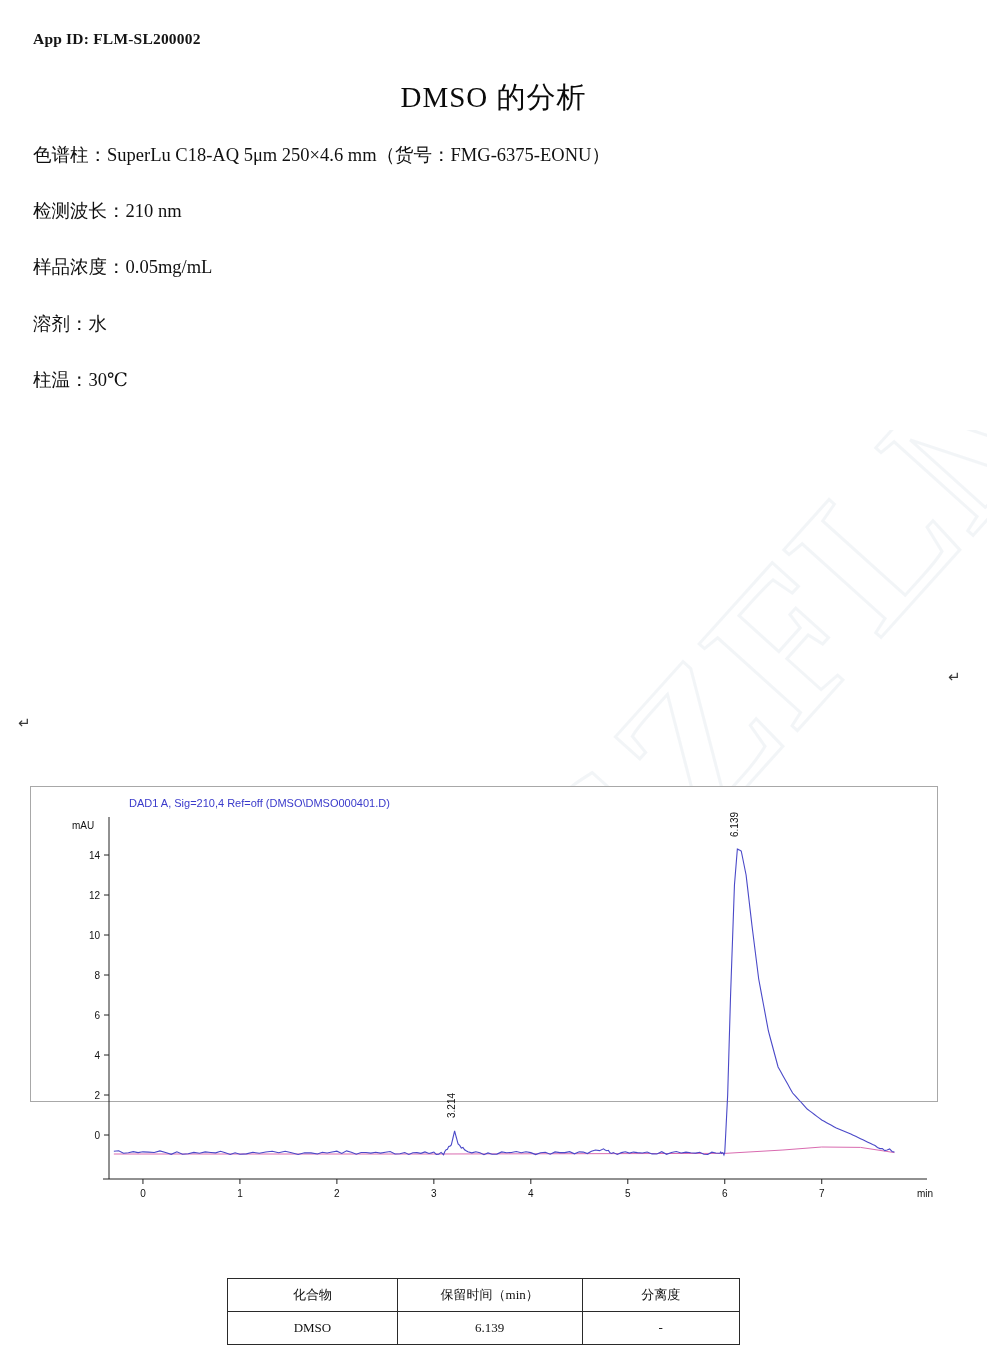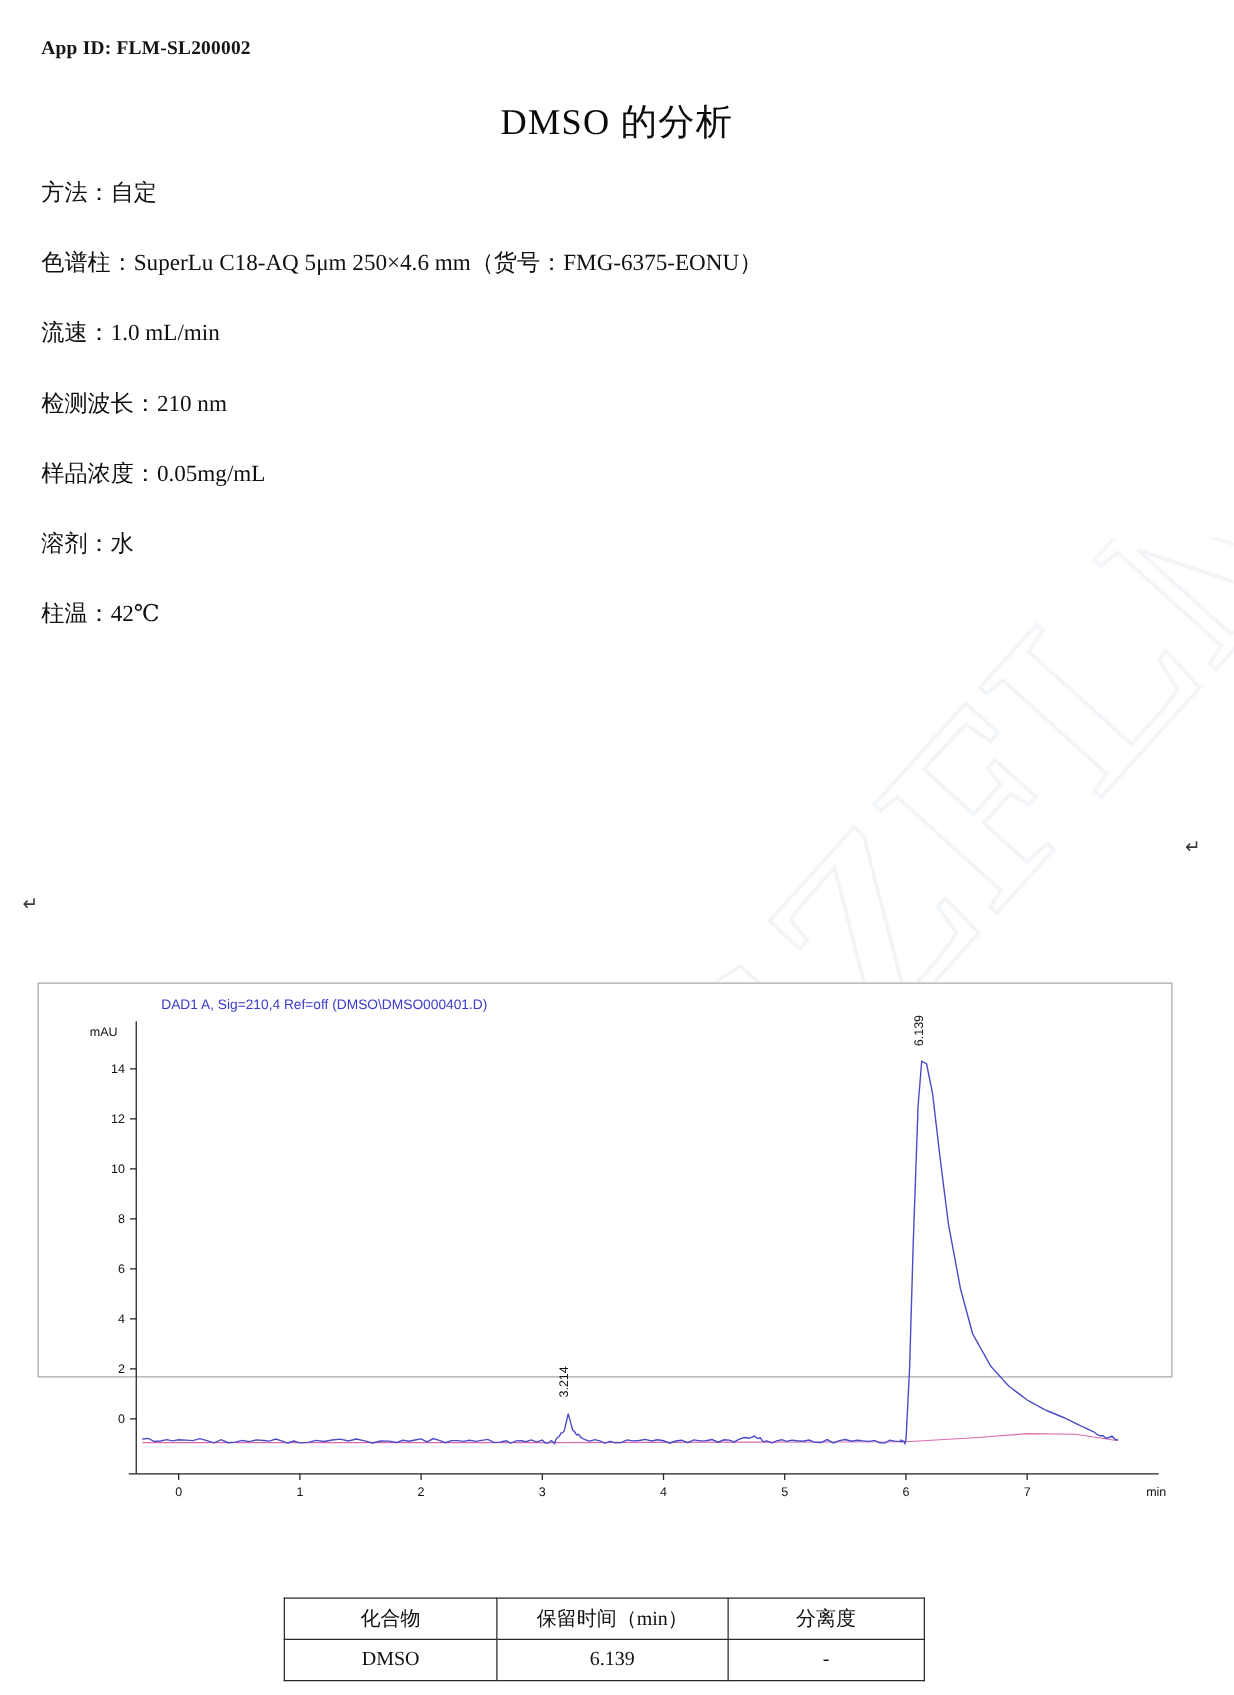--- a/index.html
+++ b/index.html
@@ -118,21 +118,21 @@
     left: 227px;
     top: 1278px;
     width: 513px;
     border-collapse: collapse;
     z-index: 2;
     background: #fff;
   }
   .result-table td, .result-table th {
     border: 1px solid #2a2a2a;
     text-align: center;
-    font-size: 16px;
+    font-size: 13px;
     font-family: "Liberation Serif", "DejaVu Serif", serif;
     padding: 4px 2px;
     height: 24px;
     font-weight: 400;
     color: #101010;
   }
   .result-table thead td { font-weight: 400; }
   .col-a { width: 170px; }
   .col-b { width: 185px; }
   .col-c { width: 158px; }
@@ -145,27 +145,25 @@
   <svg class="watermark" viewBox="0 0 520 520">
     <g transform="rotate(-48 260 260)">
       <text class="watermark-text" x="-60" y="300">GZFLM</text>
     </g>
   </svg>
 
   <div class="app-id">App ID: FLM-SL200002</div>
   <div class="doc-title">DMSO 的分析</div>
 
   <div class="params">
-    <div class="param-row">方法：自定</div>
     <div class="param-row">色谱柱：SuperLu C18-AQ 5μm 250×4.6 mm（货号：FMG-6375-EONU）</div>
-    <div class="param-row">流速：1.0 mL/min</div>
     <div class="param-row">检测波长：210 nm</div>
     <div class="param-row">样品浓度：0.05mg/mL</div>
     <div class="param-row">溶剂：水</div>
-    <div class="param-row">柱温：42℃</div>
+    <div class="param-row">柱温：30℃</div>
   </div>
 
   <div class="pilcrow right">↵</div>
   <div class="pilcrow left">↵</div>
 
   <div class="chart-box">
     <svg class="chart-svg" id="chart" width="906" height="450" viewBox="0 0 906 450">
 
     <text x="98" y="20" fill="#3a3acb" font-family="&quot;Liberation Sans&quot;, sans-serif" font-size="11">DAD1 A, Sig=210,4 Ref=off (DMSO\DMSO000401.D)</text>
         <text x="52" y="42" fill="#111" font-family="&quot;Liberation Sans&quot;, sans-serif" font-size="10" text-anchor="middle">mAU</text>

